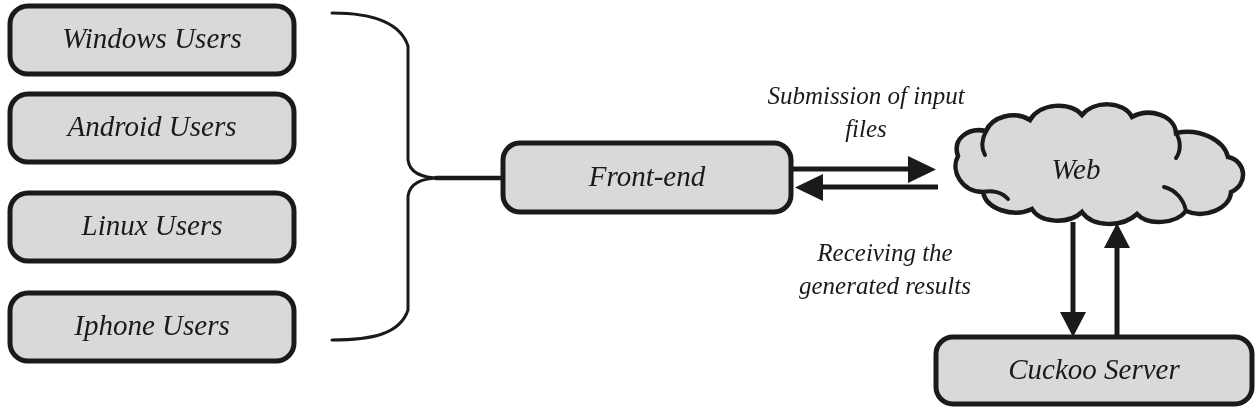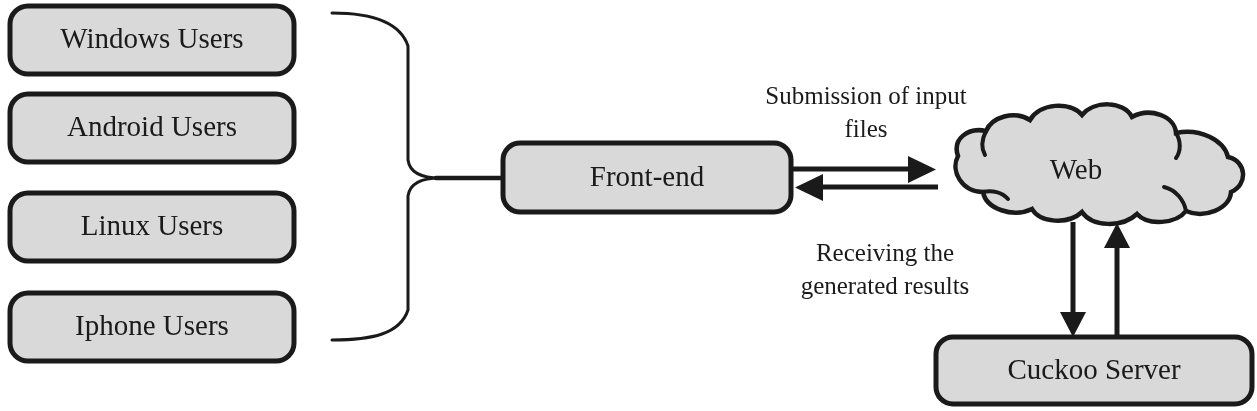--- a/index.html
+++ b/index.html
@@ -10,20 +10,21 @@
   }
   body {
     font-family: "Liberation Serif", "DejaVu Serif", serif;
   }
   #diagram-root {
     position: relative;
     width: 1257px;
     height: 411px;
     background: #ffffff;
     overflow: hidden;
+    font-style: italic;
   }
   #diagram-svg {
     position: absolute;
     top: 0;
     left: 0;
     width: 1257px;
     height: 411px;
     display: block;
   }
   .node-label,

